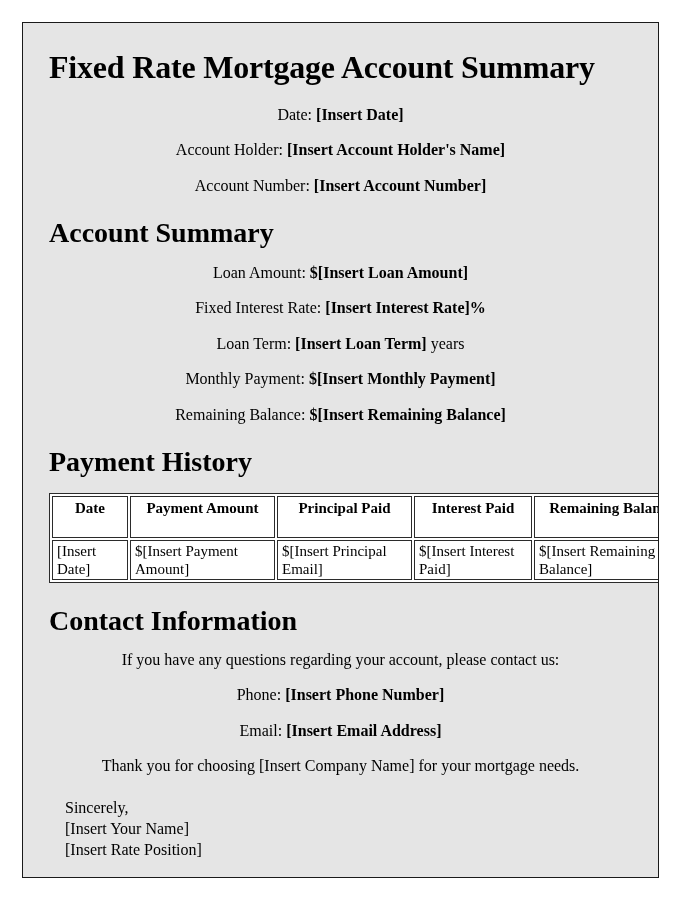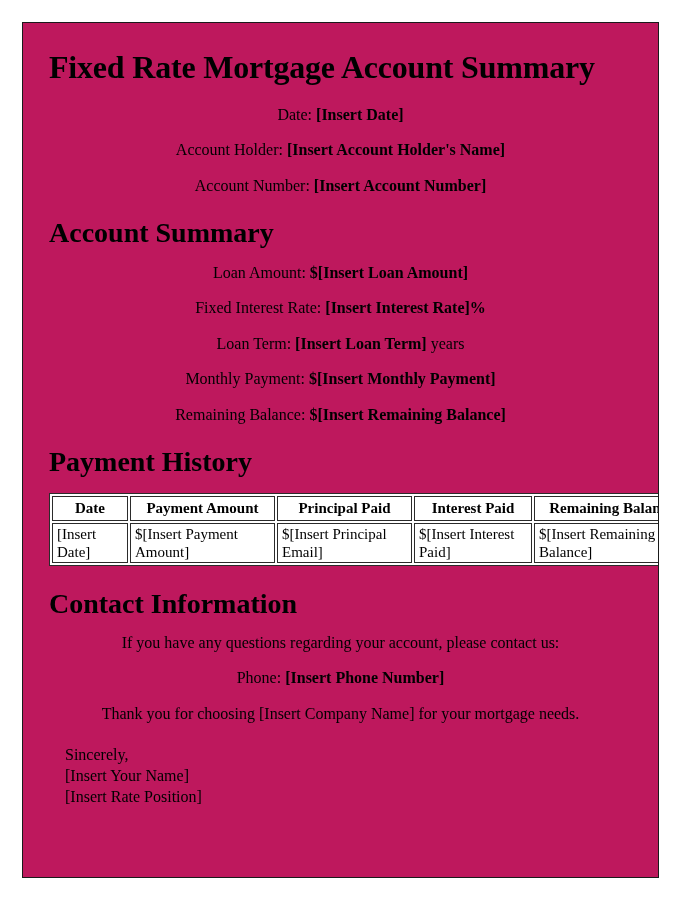--- a/index.html
+++ b/index.html
@@ -20,21 +20,21 @@
 
   
   .page {
     position: absolute;
     left: 22px;
     top: 22px;
     width: 637px;
     height: 856px;
     border: 1px solid #1a1a1a;
     box-sizing: border-box;
-    background: #be185d;
+    background: #e5e5e5;
     overflow: hidden;
   }
 
   .page-inner {
     padding: 20px 26px 0 26px;
   }
 
   
   .doc-title {
     font-size: 32px;
@@ -91,21 +91,21 @@
     padding: 1px 4px;
     vertical-align: top;
     line-height: 1.20;
   }
 
   .history-table th {
     font-weight: bold;
     text-align: center;
     white-space: nowrap;
     padding-top: 2px;
-    padding-bottom: 3px;
+    padding-bottom: 20px;
   }
 
   .history-table td {
     font-weight: normal;
     text-align: left;
     height: 34px;
   }
 
   .col-date          { width: 66px;  }
   .col-payment       { width: 135px; }
@@ -182,20 +182,24 @@
 
     <h2 class="section-heading">Contact Information</h2>
 
     <p class="line">If you have any questions regarding your account, please contact us:</p>
 
     <p class="line">
       <span>Phone:</span>
       <span class="ph">[Insert Phone Number]</span>
     </p>
 
+    <p class="line">
+      <span>Email:</span>
+      <span class="ph">[Insert Email Address]</span>
+    </p>
 
     <p class="line">Thank you for choosing [Insert Company Name] for your mortgage needs.</p>
 
     <p class="sig">
       <span>Sincerely,</span><br>
       <span>[Insert Your Name]</span><br>
       <span>[Insert Rate Position]</span>
     </p>
 
   </div>

